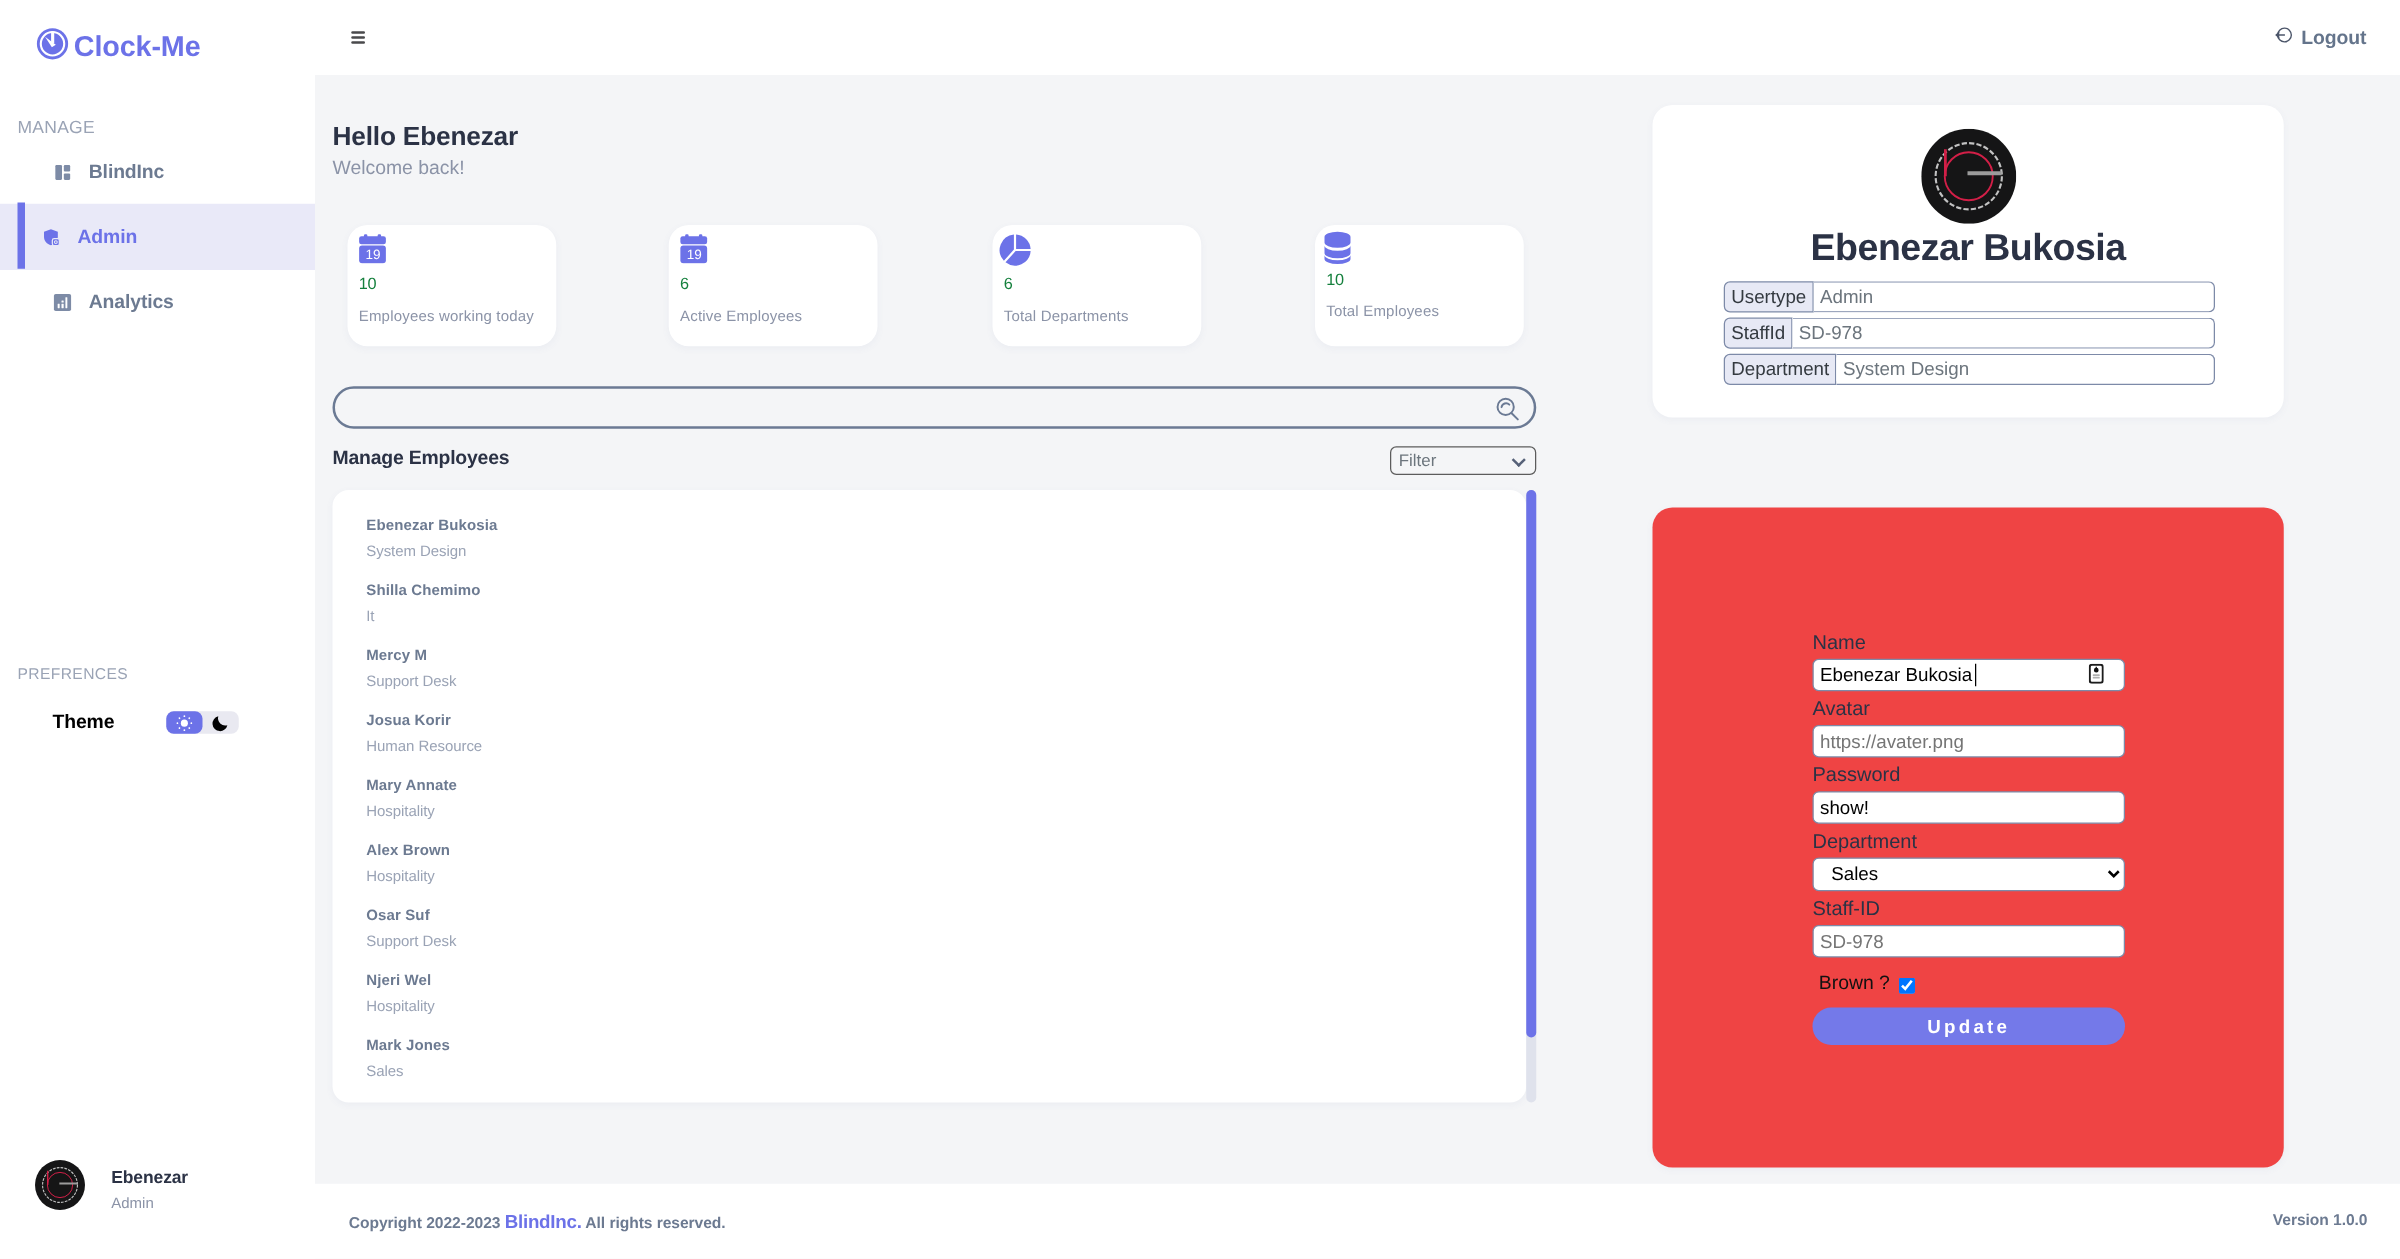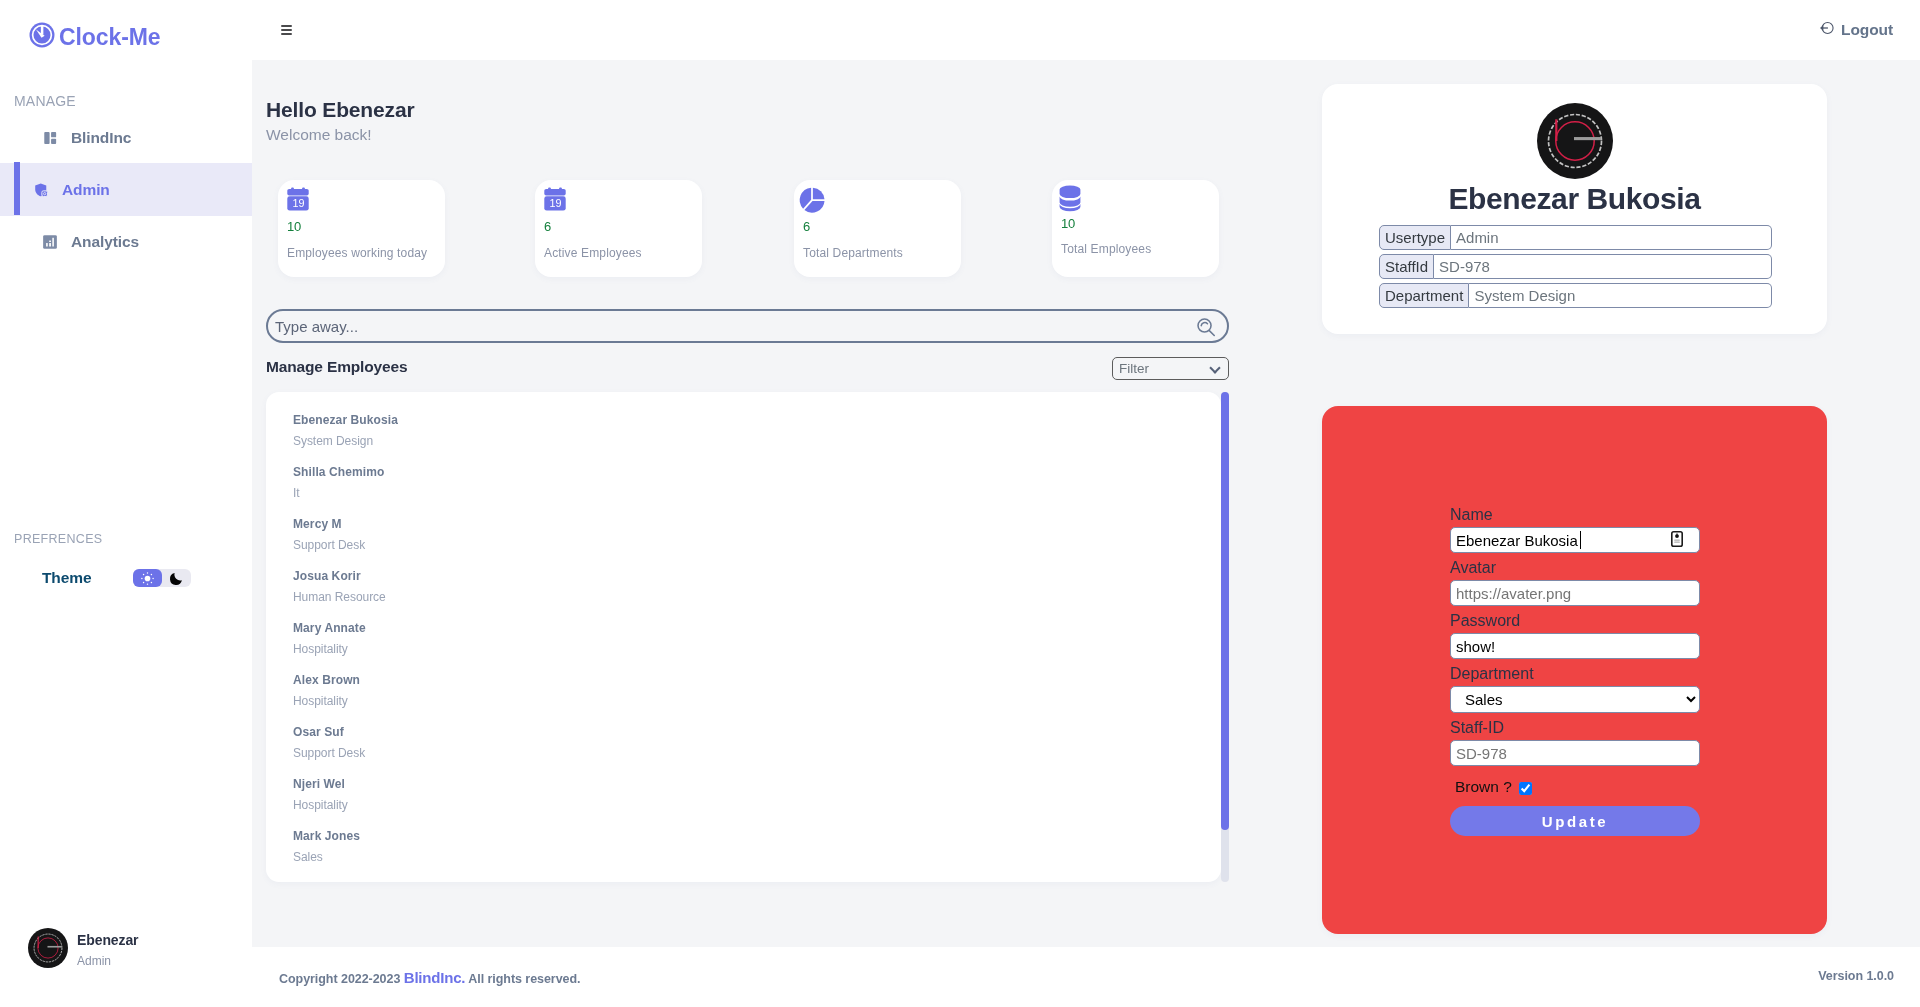--- a/index.html
+++ b/index.html
@@ -86,26 +86,26 @@
   .form select.fi { height:27px; padding-left:10px; }
   .namewrap { display:block; position:relative; }
   .namewrap .caret { position:absolute; left:130px; top:4px; width:1px; height:18px; background:#000; }
   .namewrap .autofill { position:absolute; right:17px; top:4px; line-height:0; }
   .adminrow { display:flex; align-items:center; gap:7px; margin-top:6px; margin-bottom:10px; margin-left:5px; font-size:15.5px; color:#111; }
   .adminrow input { margin:0; position:relative; top:1px; width:13px; height:13px; }
   .updatebtn { width:250px; height:30px; background:#7479e9; color:#fff; border:0; border-radius:16px; font-family:inherit; font-size:15px; font-weight:bold; letter-spacing:2.6px; }
 
   
   .theme-row { position:absolute; left:42px; top:569px; display:flex; align-items:center; gap:42px; }
-  .theme-row .t { font-size:15.5px; font-weight:bold; color:#0c4a6e; letter-spacing:-0.1px; }
+  .theme-row .t { font-size:15.5px; font-weight:bold; color:#000000; letter-spacing:-0.1px; }
   .toggle { width:58px; height:18px; background:#e9e9f1; border-radius:6px; display:flex; align-items:center; }
   .toggle .half { width:29px; height:18px; display:flex; align-items:center; justify-content:center; border-radius:6px; }
   .toggle .half.on { background:#6c72e8; }
 
-  .me { position:absolute; left:28px; top:928px; display:flex; align-items:center; gap:9px; }
+  .me { position:absolute; left:28px; top:928px; display:flex; align-items:center; gap:21px; }
   .me .nm { font-size:14px; font-weight:bold; color:#2b3245; letter-spacing:-0.1px; }
   .me .rl { font-size:12px; color:#8b93a7; margin-top:6px; }
 
   .footer { position:absolute; left:279px; top:969px; font-size:12.5px; font-weight:bold; color:#6c7a91; letter-spacing:-0.05px; }
   .footer .b { color:#6c72e8; font-size:15px; letter-spacing:-0.2px; }
   .ver { position:absolute; right:26px; top:969px; font-size:12.5px; font-weight:bold; color:#6c7a91; letter-spacing:-0.05px; }
 </style>
 </head>
 <body>
 
@@ -272,21 +272,20 @@
           <path d="M2.4 10.6 a9.6 3.8 0 0 0 19.2 0 v5.6 a9.6 3.8 0 0 1 -19.2 0 z" fill="#6c72e8"></path>
           <path d="M2.4 17.6 a9.6 3.8 0 0 0 19.2 0 v2.8 a9.6 3.8 0 0 1 -19.2 0 z" fill="#6c72e8"></path>
         </svg>
       </span>
       <span class="num" style="top:36px">10</span>
       <span class="cap" style="top:62px">Total Employees</span>
     </div>
   </div>
 
   <div class="search">
-    <input type="text" placeholder="Type away..." style="">
     <span class="mag">
       <svg width="22" height="22" viewBox="0 0 24 24" aria-hidden="true">
         <circle cx="10.4" cy="10.4" r="7.1" fill="none" stroke="#6b7a94" stroke-width="1.7"></circle>
         <path d="M15.6 15.9 L21 21.3" stroke="#6b7a94" stroke-width="1.7" stroke-linecap="round"></path>
         <path d="M6.8 10.6 A4 4 0 0 1 13.6 8.4" fill="none" stroke="#6b7a94" stroke-width="1.7" stroke-linecap="round"></path>
       </svg>
     </span>
   </div>
 
   <div class="mh">Manage Employees</div>

